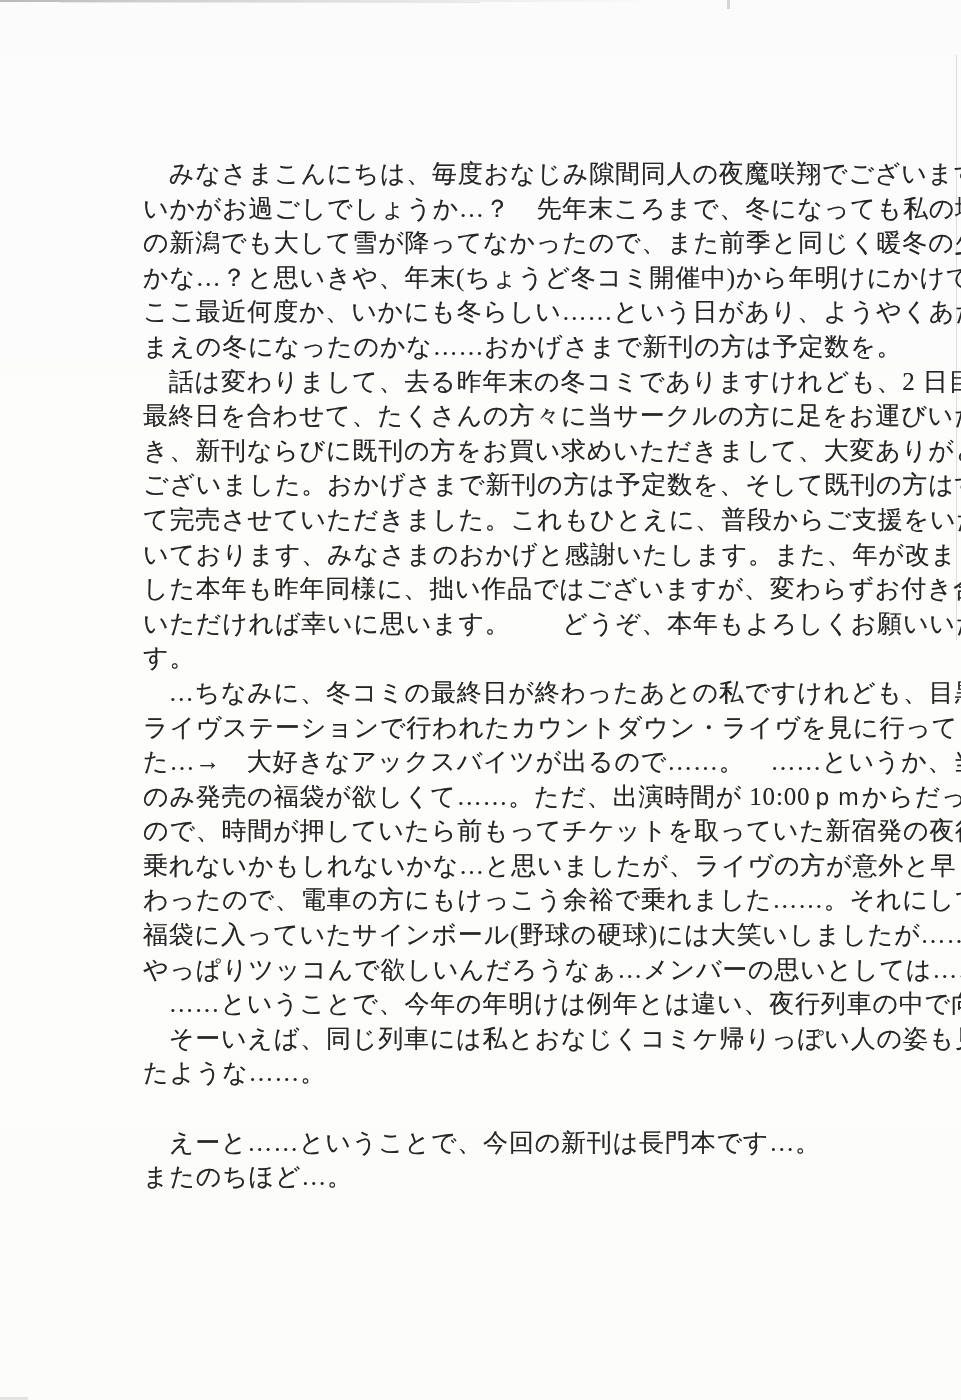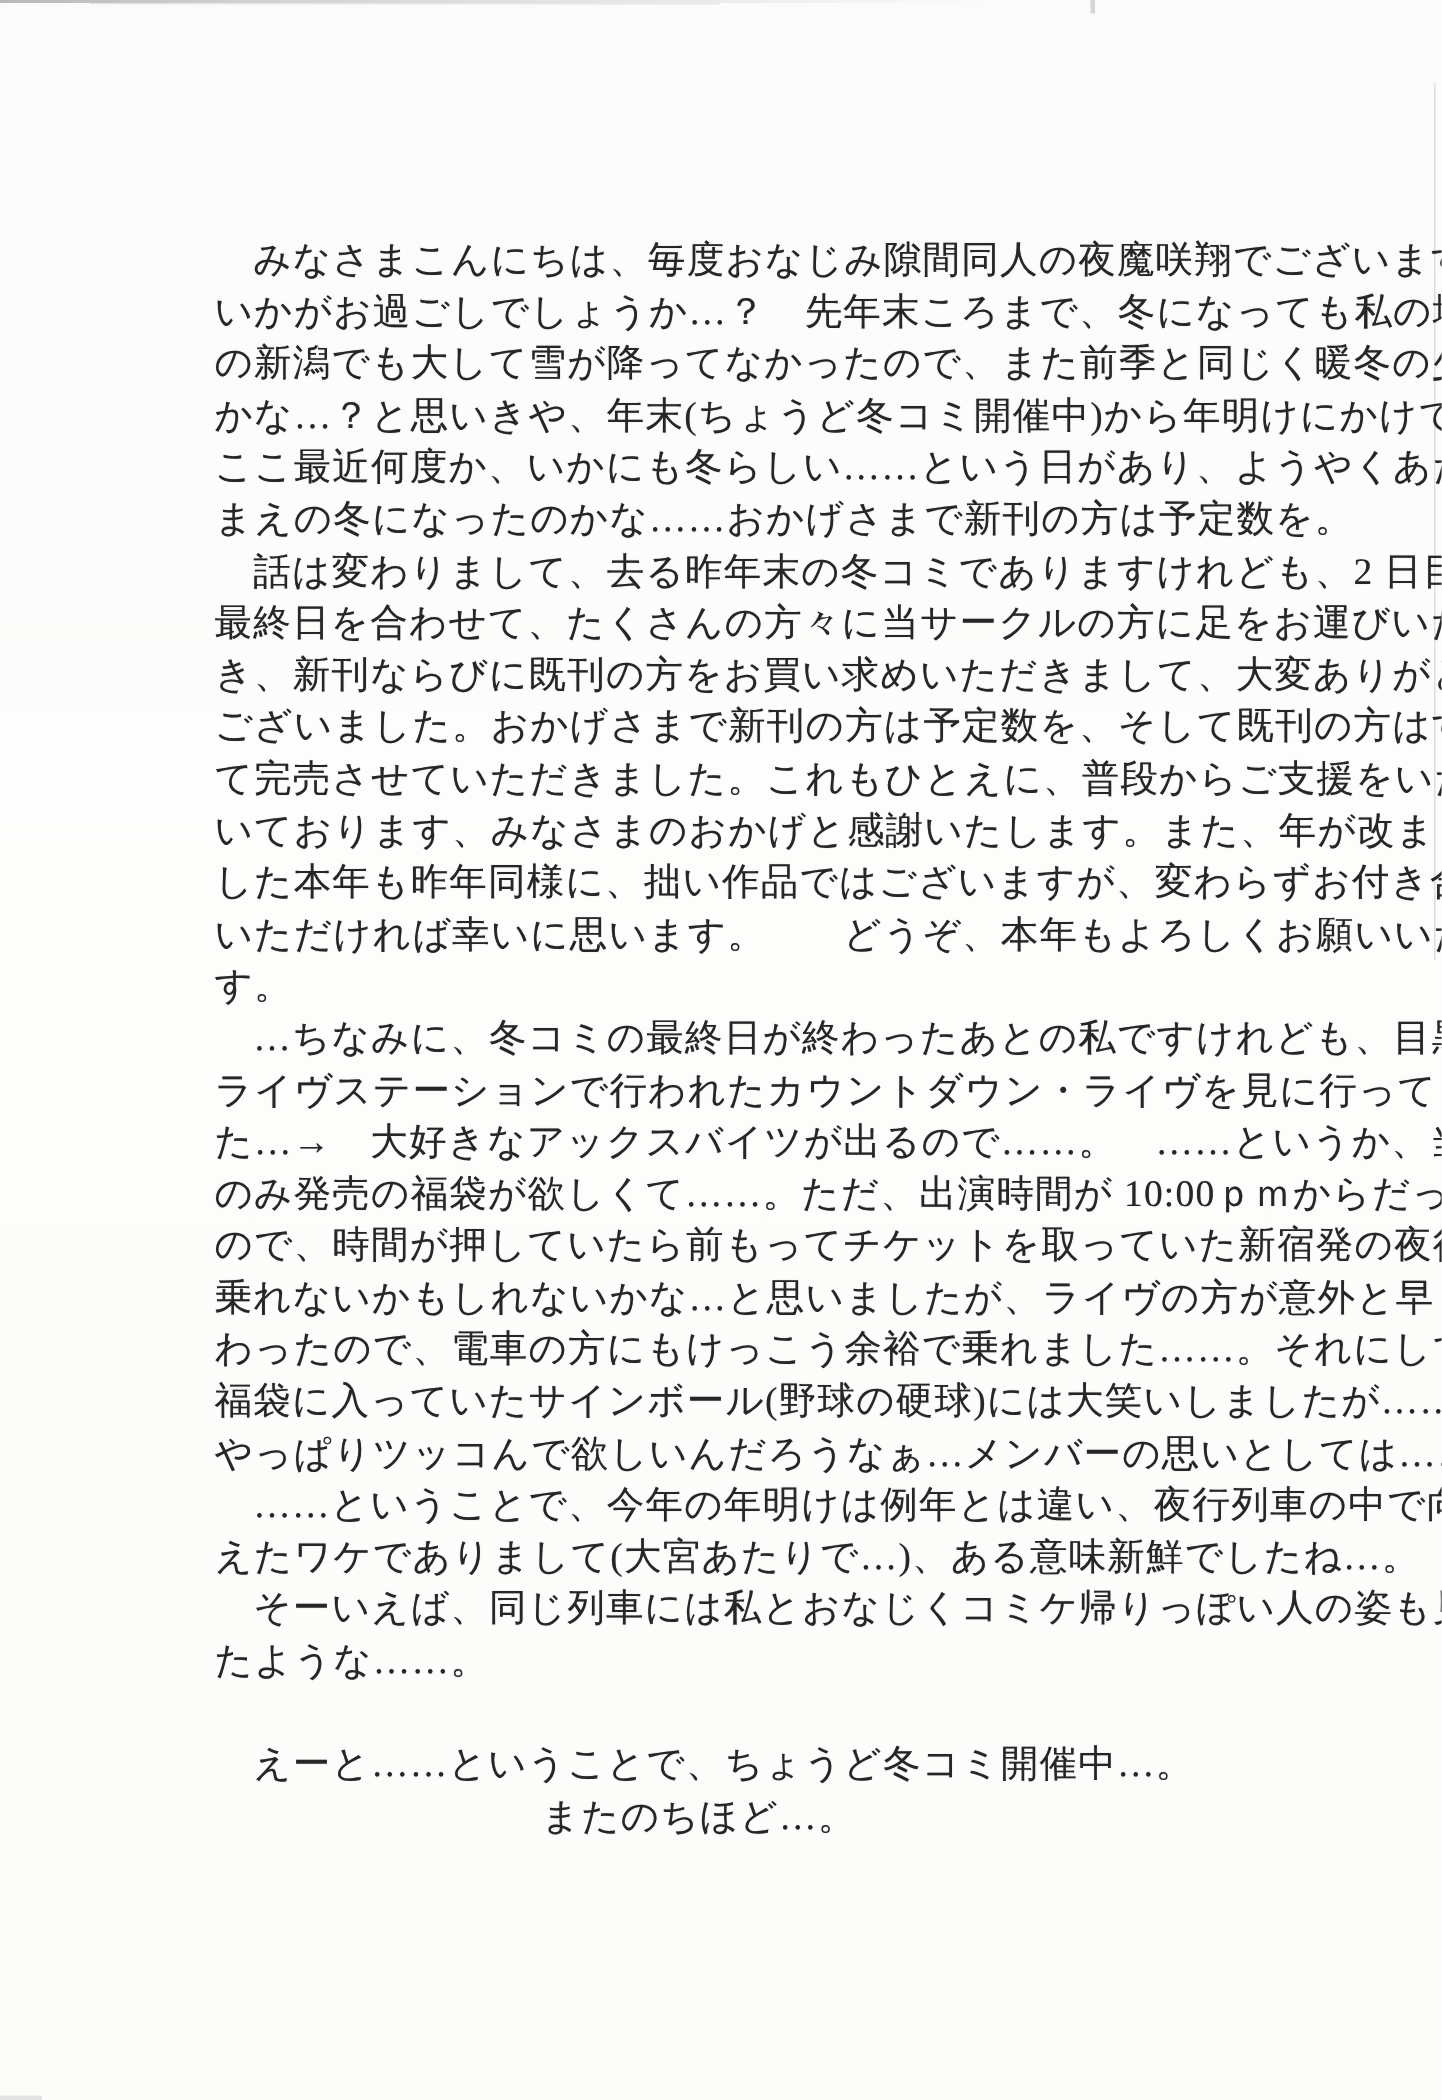--- a/index.html
+++ b/index.html
@@ -31,21 +31,21 @@
     color: #262626;
     text-shadow: 0 0 0.6px rgba(40,40,40,0.45); 
   }
   .line {
     height: 34.6px;
     white-space: pre;
   }
   .closing-line {
     height: 34.6px;
     white-space: pre;
-    text-align: center;
+    text-align: left;
     padding-right: 44px;
   }
   
   .scan-top-edge {
     position: absolute;
     top: 0; left: 0;
     width: 660px; height: 2px;
     background: linear-gradient(90deg, #a8a8a8 0%, #c6c6c6 25%, #dcdcdc 55%, #ededed 80%, rgba(255,255,255,0) 100%);
     opacity: 0.8;
   }
@@ -104,21 +104,20 @@
         <div class="line">　…ちなみに、冬コミの最終日が終わったあとの私ですけれども、目黒の</div>
         <div class="line">ライヴステーションで行われたカウントダウン・ライヴを見に行ってまし</div>
         <div class="line">た…→　大好きなアックスバイツが出るので……。　……というか、当日</div>
         <div class="line">のみ発売の福袋が欲しくて……。ただ、出演時間が 10:00ｐｍからだった</div>
         <div class="line">ので、時間が押していたら前もってチケットを取っていた新宿発の夜行に</div>
         <div class="line">乗れないかもしれないかな…と思いましたが、ライヴの方が意外と早く終</div>
         <div class="line">わったので、電車の方にもけっこう余裕で乗れました……。それにしても、</div>
         <div class="line">福袋に入っていたサインボール(野球の硬球)には大笑いしましたが……。</div>
         <div class="line">やっぱりツッコんで欲しいんだろうなぁ…メンバーの思いとしては……。</div>
         <div class="line">　……ということで、今年の年明けは例年とは違い、夜行列車の中で向か</div>
-        <div class="line">えたワケでありまして(大宮あたりで…)、ある意味新鮮でしたね…。</div>
         <div class="line">　そーいえば、同じ列車には私とおなじくコミケ帰りっぽい人の姿も見え</div>
         <div class="line">たような……。</div>
         <div class="line"></div>
-        <div class="line">　えーと……ということで、ちょうど冬コミ開催中…。</div>
+        <div class="line">　えーと……ということで、今回の新刊は長門本です…。</div>
       </div>
     <div class="closing-line">またのちほど…。</div>
   </div>
 </div>
 
 </body></html>

